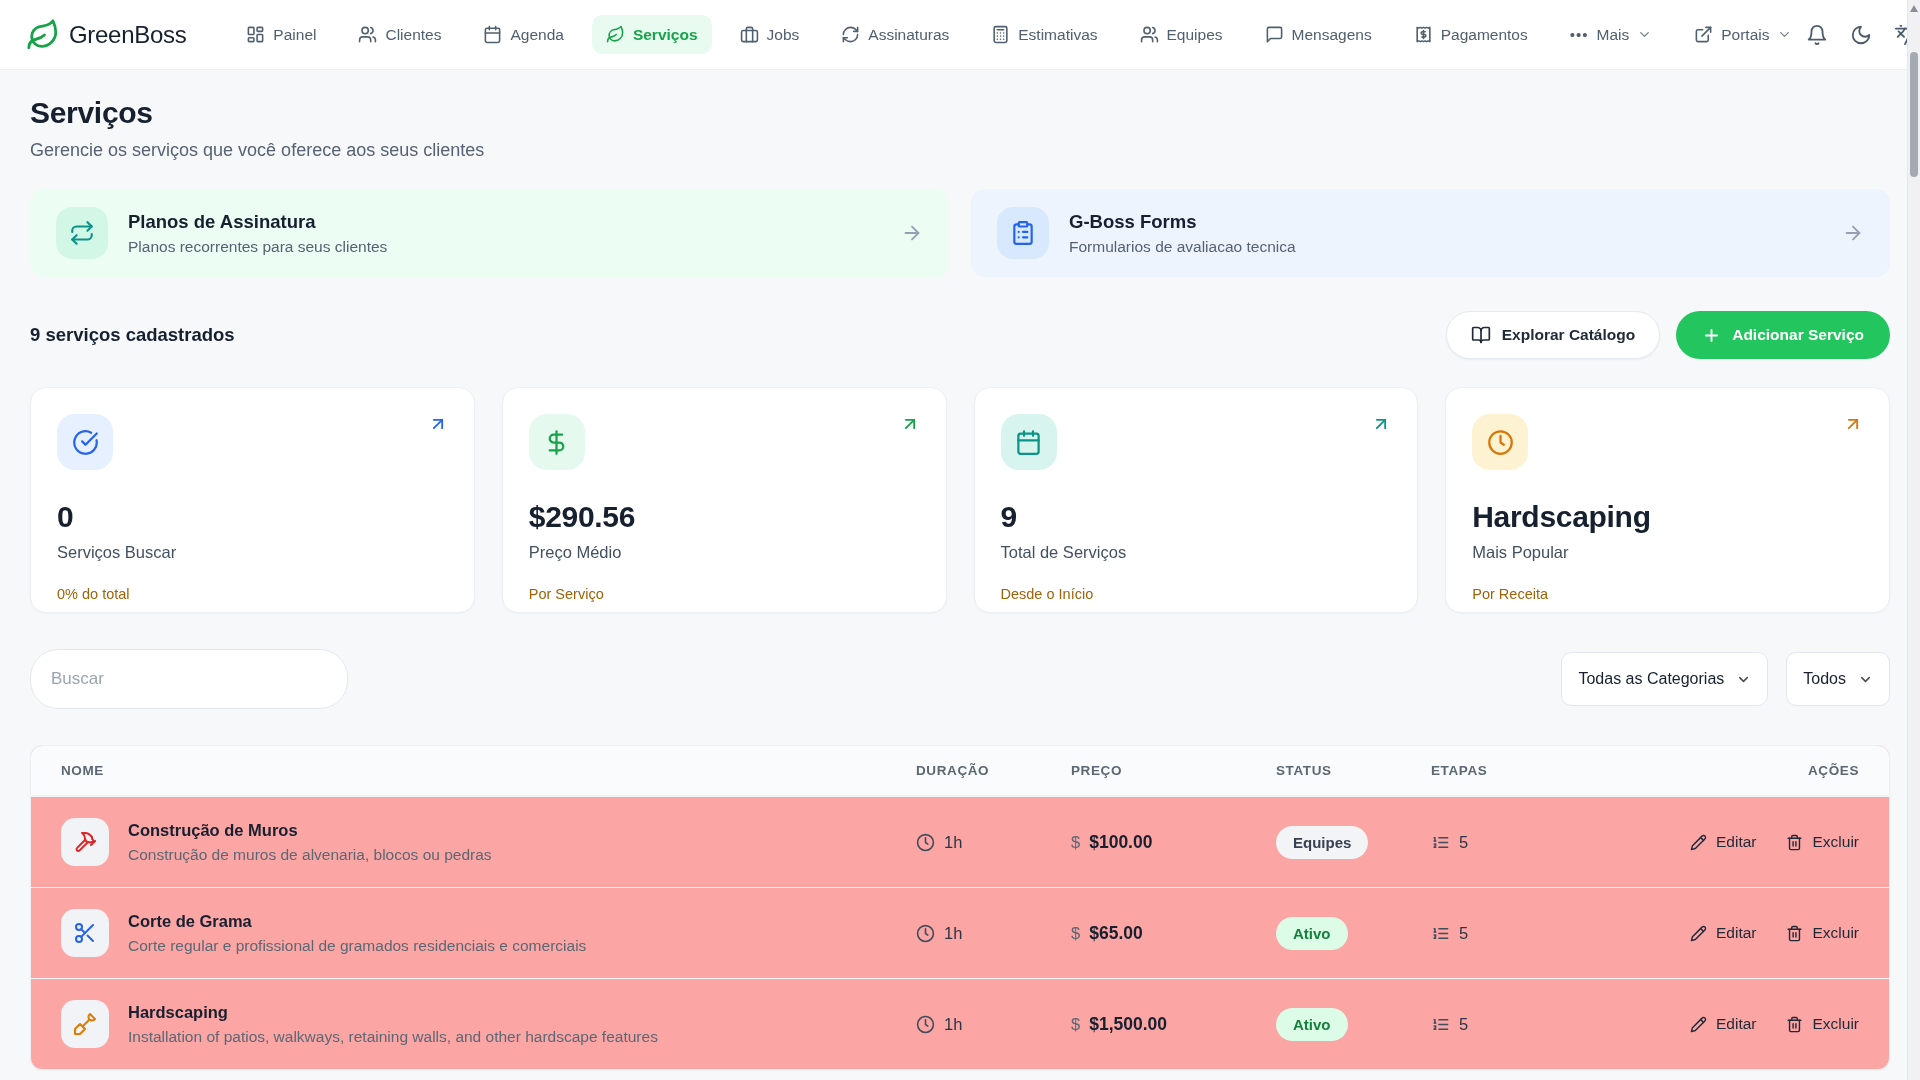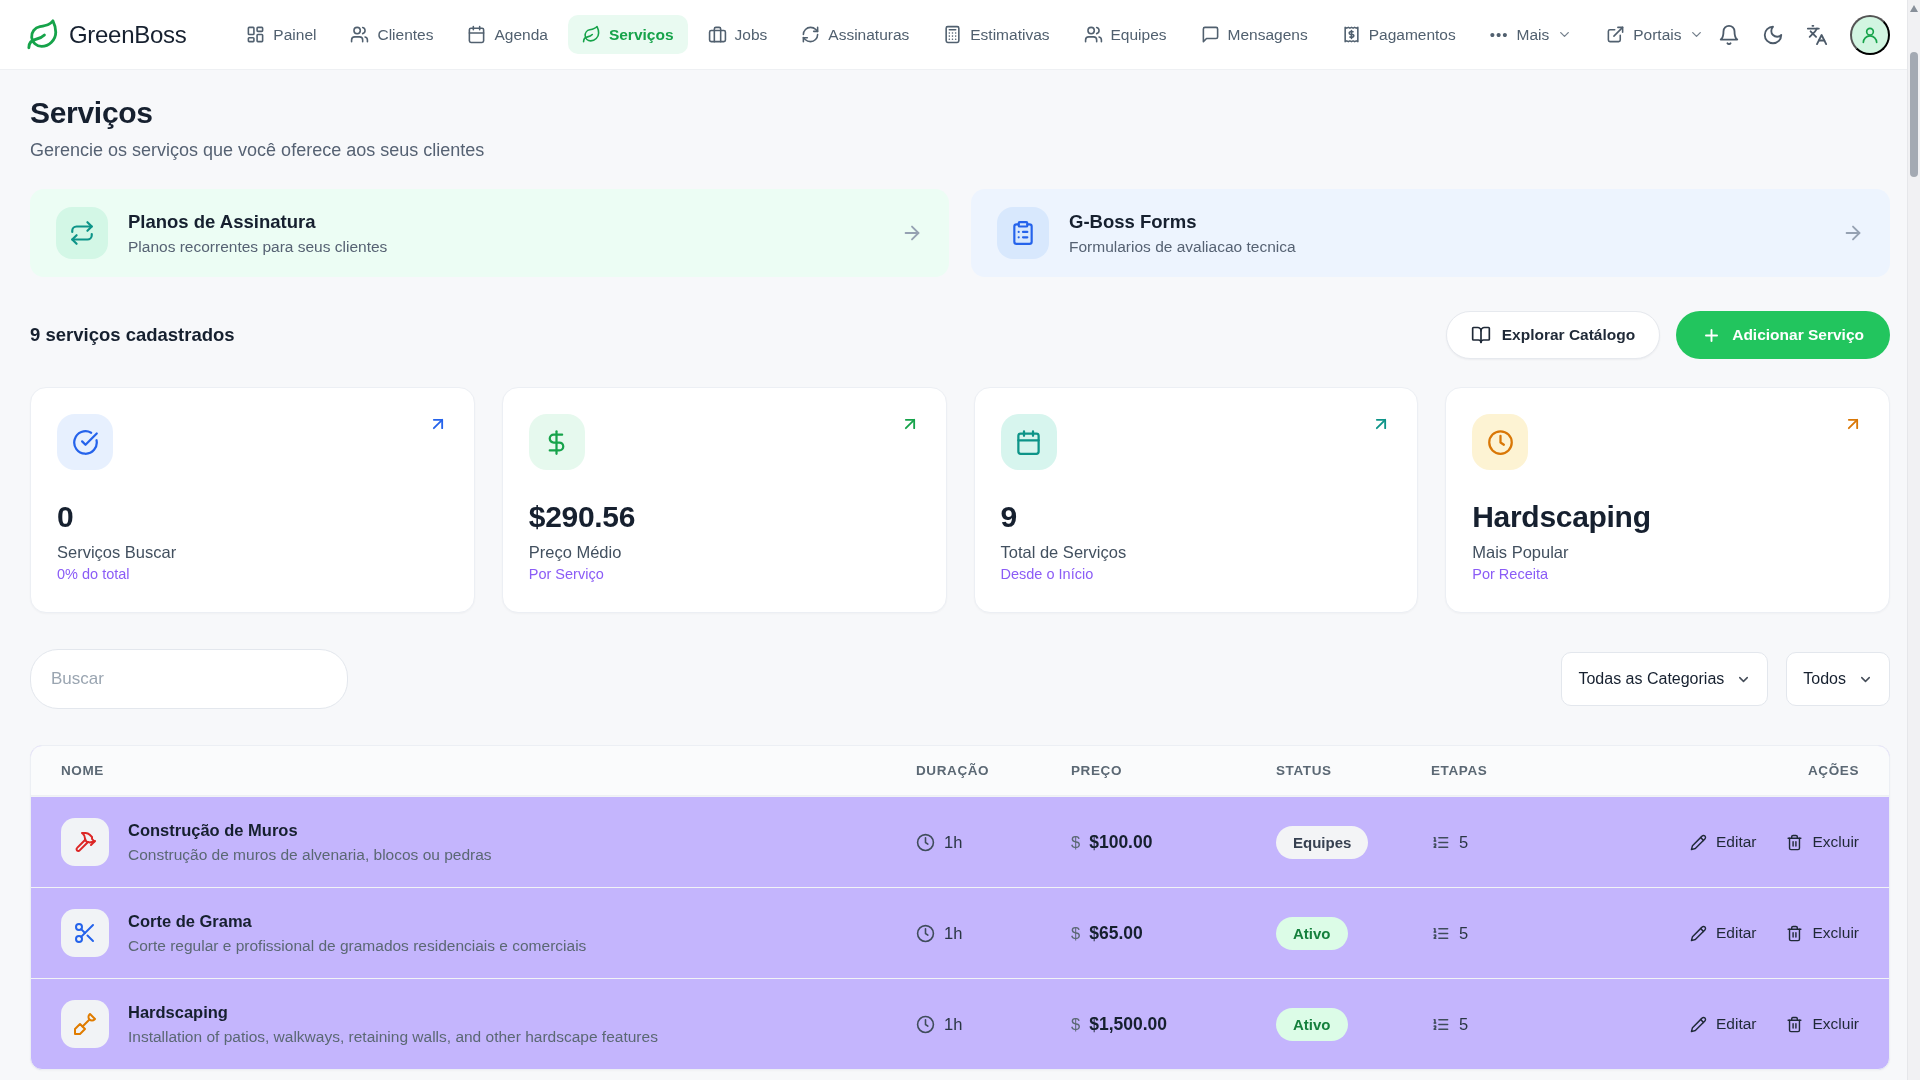--- a/index.html
+++ b/index.html
@@ -11,21 +11,21 @@
   svg { display:block; }
 
   
   .navbar {
     height:70px; background:#ffffff; border-bottom:1px solid #eef0f3;
     display:flex; align-items:center; padding:0 26px;
   }
   .brand { display:flex; align-items:center; gap:9px; }
   .brand-name { font-size:24px; font-weight:400; color:#16202f; letter-spacing:-0.3px; }
   .brand-leaf { color:#16a34a; }
-  .nav-menu { display:flex; align-items:center; gap:6px; margin-left:46px; }
+  .nav-menu { display:flex; align-items:center; gap:14px; margin-left:46px; }
   .nav-item {
     display:flex; align-items:center; gap:8px; padding:10px 14px; border-radius:10px;
     color:#51606f; font-size:15.5px; font-weight:500; cursor:pointer; white-space:nowrap;
   }
   .nav-item.active { background:#e9faf1; color:#16a34a; font-weight:600; }
   .nav-ic { width:19px; height:19px; }
   .nav-dots { font-size:15px; letter-spacing:1px; }
   .chev { width:15px; height:15px; opacity:.8; }
   .nav-right { margin-left:auto; display:flex; align-items:center; gap:22px; padding-right:14px; }
   .icon-btn { color:#4c5a69; cursor:pointer; background:none; border:none; }
@@ -76,38 +76,38 @@
   .stat-card.c-green .stat-chip { background:#e6f9ee; color:#16a34a; }
   .stat-card.c-teal  .stat-chip { background:#d7f5ee; color:#0d9488; }
   .stat-card.c-amber .stat-chip { background:#fdf3d3; color:#d97706; }
   .stat-arrow { position:absolute; top:26px; right:26px; }
   .stat-card.c-blue  .stat-arrow { color:#2563eb; }
   .stat-card.c-green .stat-arrow { color:#16a34a; }
   .stat-card.c-teal  .stat-arrow { color:#0d9488; }
   .stat-card.c-amber .stat-arrow { color:#d97706; }
   .stat-value { font-size:30px; font-weight:800; color:#16202f; margin-top:30px; letter-spacing:-0.3px; }
   .stat-label { font-size:16.5px; color:#42505f; margin-top:9px; }
-  .stat-sub { font-size:14.5px; color:#8b5cf6; margin-top:4px; }
+  .stat-sub { font-size:14.5px; color:#a16207; margin-top:24px; }
 
   .filter-row { display:flex; align-items:center; margin-top:36px; }
   .search-input {
     width:318px; height:60px; border:1px solid #e3e7ed; border-radius:28px; background:#fff;
     padding:0 20px; font-family:"Liberation Sans",sans-serif; font-size:17px; color:#1a2433; outline:none;
   }
   .search-input::placeholder { color:#9aa5b1; }
   .filter-selects { margin-left:auto; display:flex; gap:18px; }
   .select {
     height:54px; background:#fff; border:1px solid #e3e7ed; border-radius:10px;
     display:flex; align-items:center; gap:12px; padding:0 16px; cursor:pointer;
     font-size:16px; color:#16202f;
   }
 
   
   .table-card {
-    margin-top:36px; background:#c4b5fd; border:1px solid #eceff4; border-radius:12px;
+    margin-top:36px; background:#fca5a5; border:1px solid #eceff4; border-radius:12px;
     overflow:hidden; box-shadow:0 1px 2px rgba(16,24,40,.03);
   }
   .tgrid {
     display:grid; grid-template-columns:855px 155px 205px 155px 185px 1fr;
     align-items:center; padding:0 30px;
   }
   .thead { background:#fafbfc; border-bottom:1px solid #eef0f3; }
   .th { font-size:13.5px; font-weight:700; color:#5b6874; letter-spacing:.6px; padding:17px 0; }
   .th.right { text-align:right; }
   .trow { border-top:1px solid #f1f3f6; padding-top:21px; padding-bottom:21px; }

